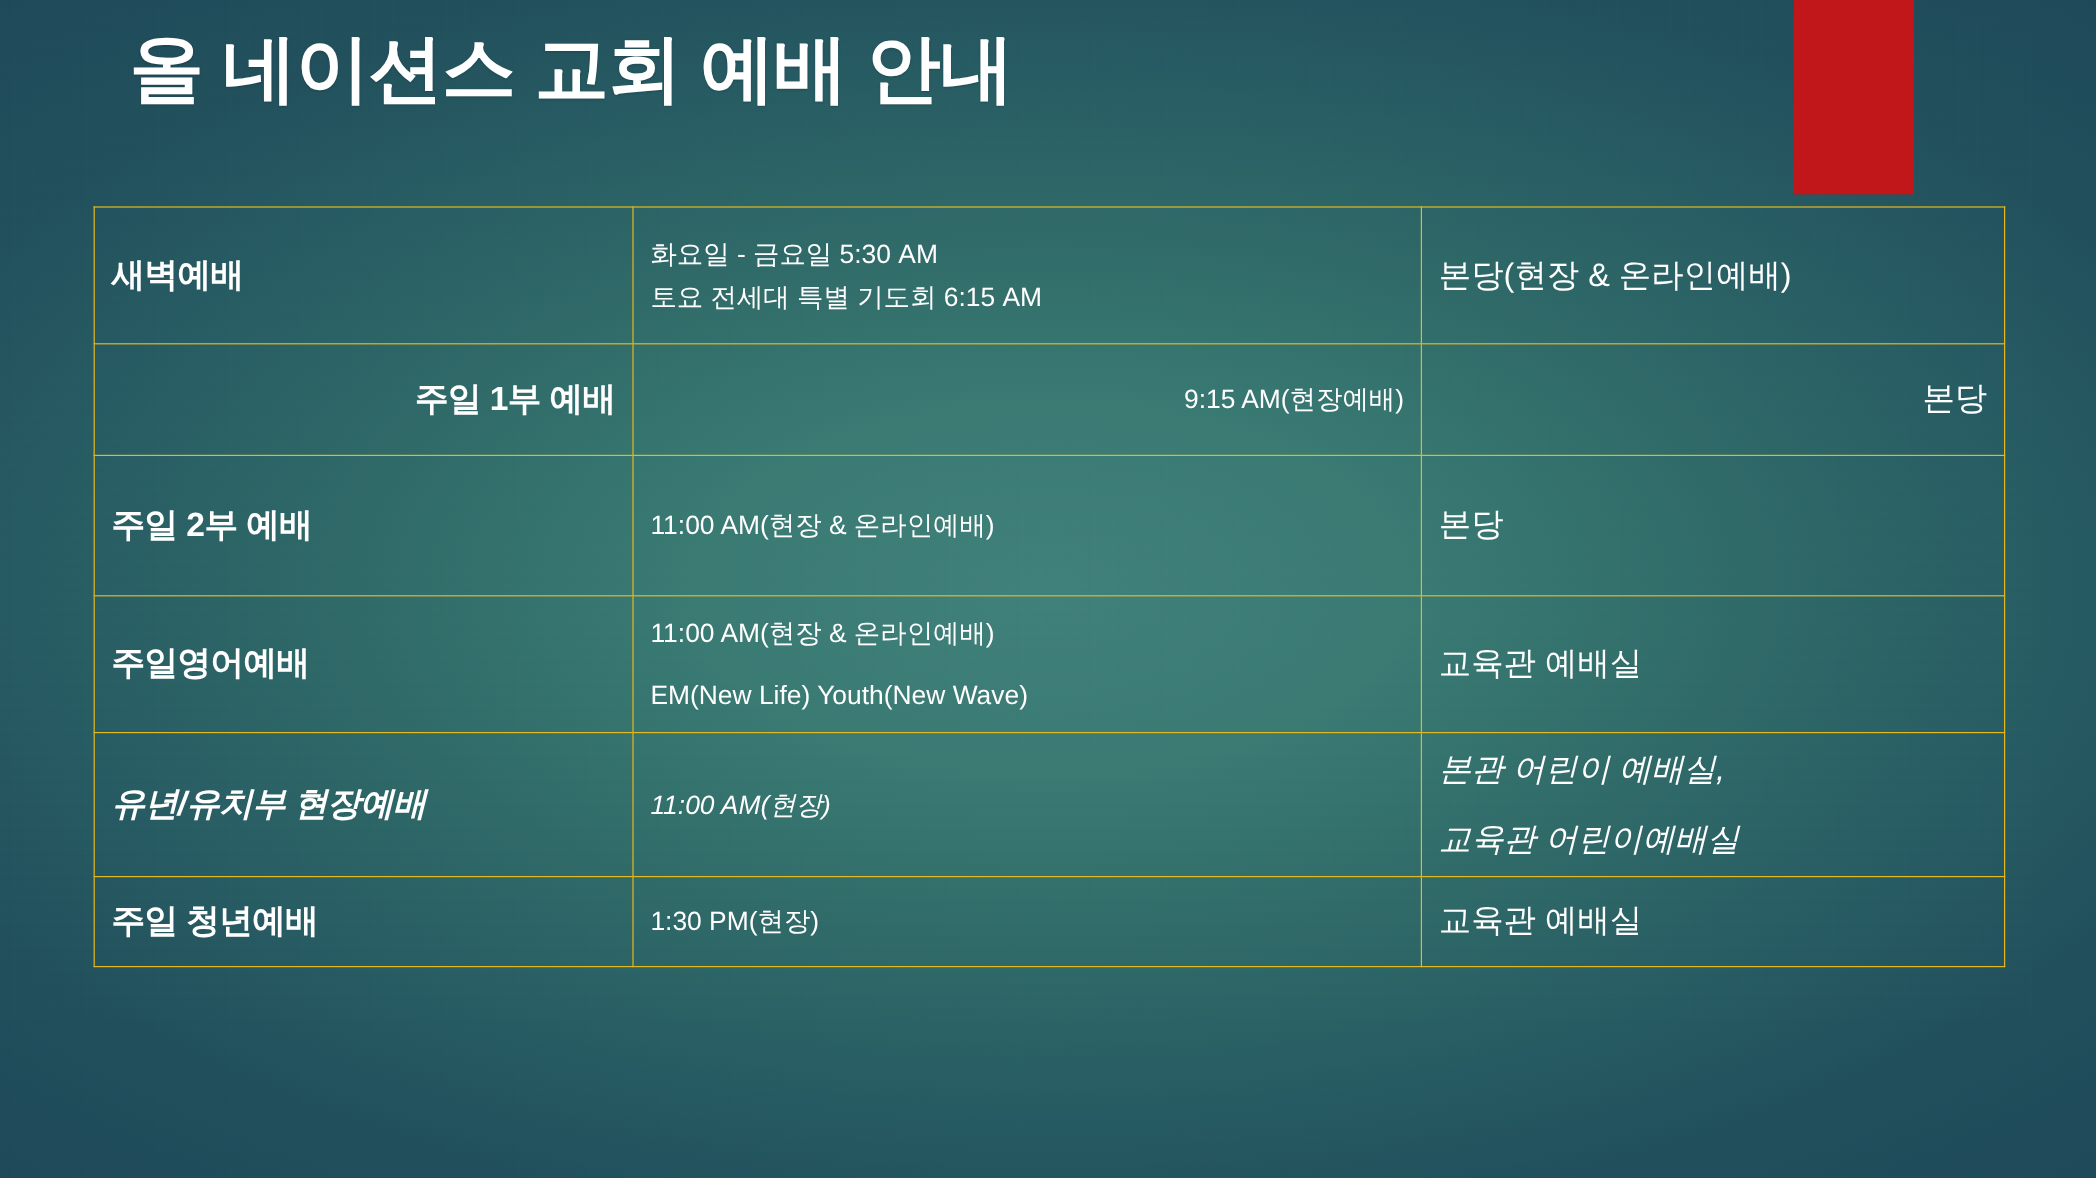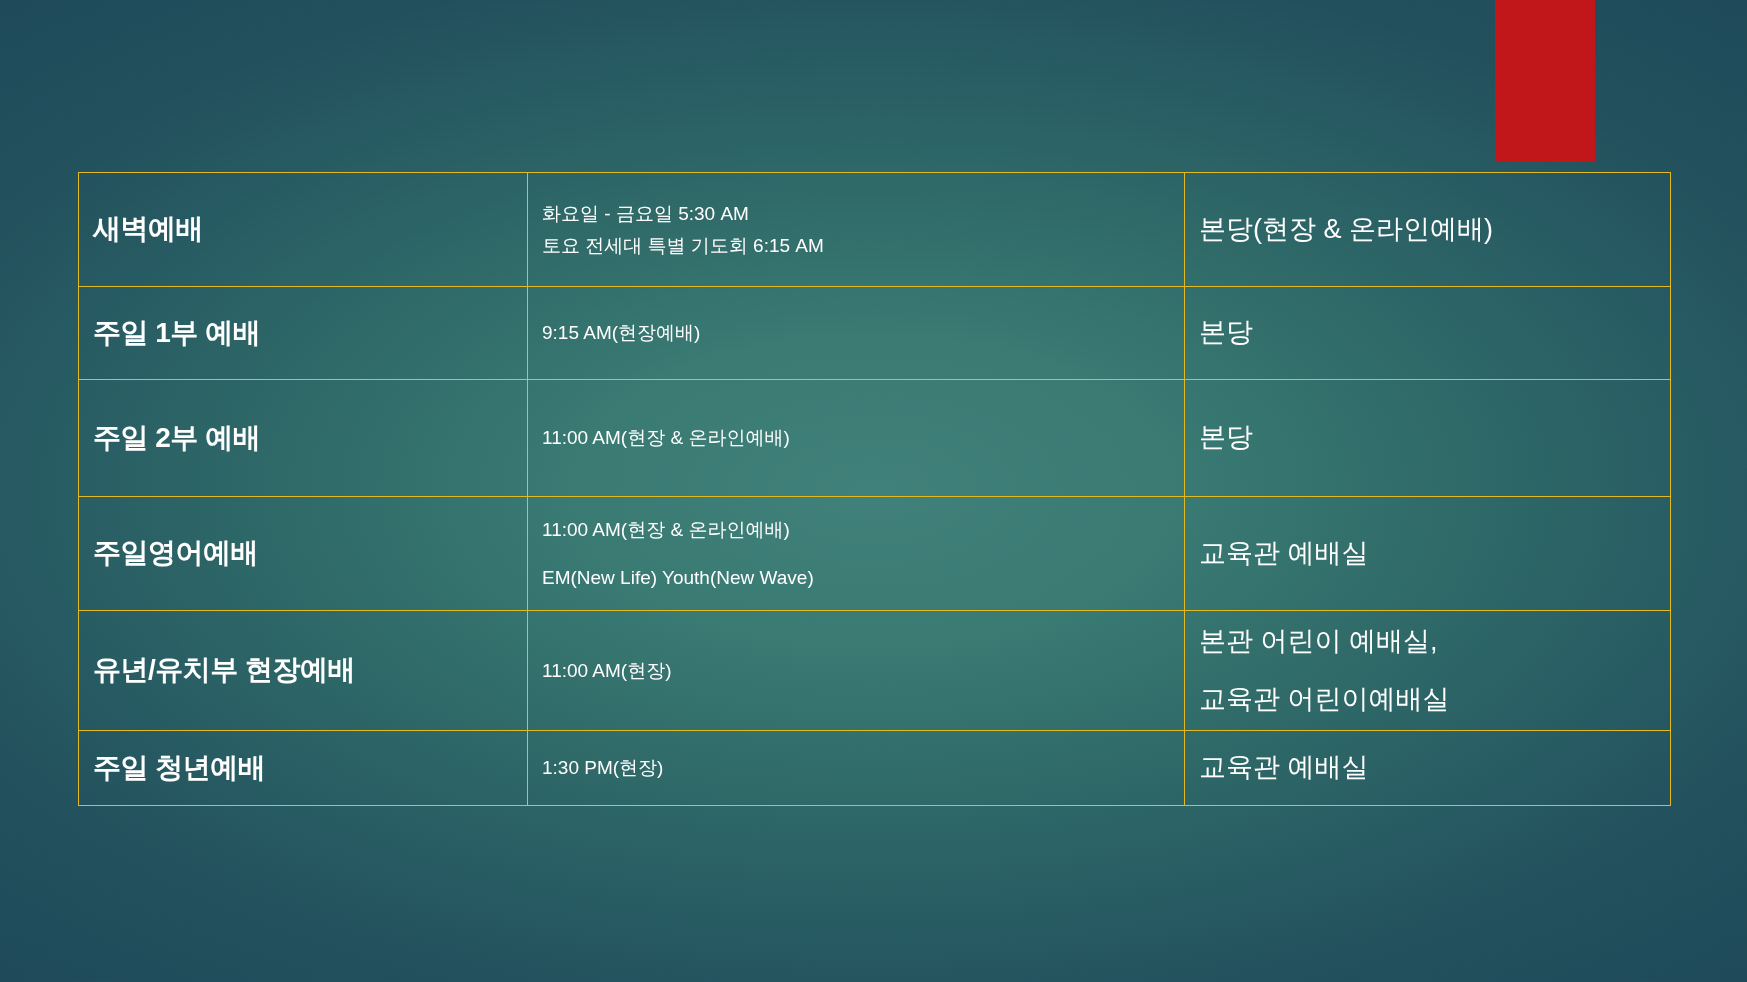--- a/index.html
+++ b/index.html
@@ -93,49 +93,50 @@
   col.c-service { width: 449px; }
   col.c-time    { width: 657px; }
   col.c-place   { width: 486px; }
 
   .cell-service {
     font-weight: bold;
     font-size: 28px;
     letter-spacing: -0.5px;
   }
   .cell-time {
-    font-size: 19px;
+    font-size: 22px;
     font-weight: normal;
   }
   .cell-place {
     font-size: 27px;
     font-weight: normal;
   }
 
   .line { display: block; }
   .line + .line { margin-top: 6px; }
   .line.spaced + .line.spaced { margin-top: 22px; }
 
   
   tr.r-dawn    td { height: 114px; }
-  tr.r-s1      td { height: 93px;  }
+  tr.r-s1      td { height: 93px; text-align: right;  }
   tr.r-s2      td { height: 117px;  }
   tr.r-eng     td { height: 114px; }
-  tr.r-kids    td { height: 120px; }
+  tr.r-kids    td { height: 120px; font-style: italic; }
   tr.r-youth   td { height: 75px;  }
   tr.r-wed     td { height: 75px;  }
   tr.r-fri     td { height: 75px;  }
 </style>
 </head>
 <body>
 
 <div class="slide">
 
   <div class="red-banner"></div>
 
+  <h1 class="title">올 네이션스 교회 예배 안내</h1>
 
   <table class="schedule-table">
     <colgroup>
       <col class="c-service">
       <col class="c-time">
       <col class="c-place">
     </colgroup>
     <tbody>
 
       <tr class="r-dawn">

